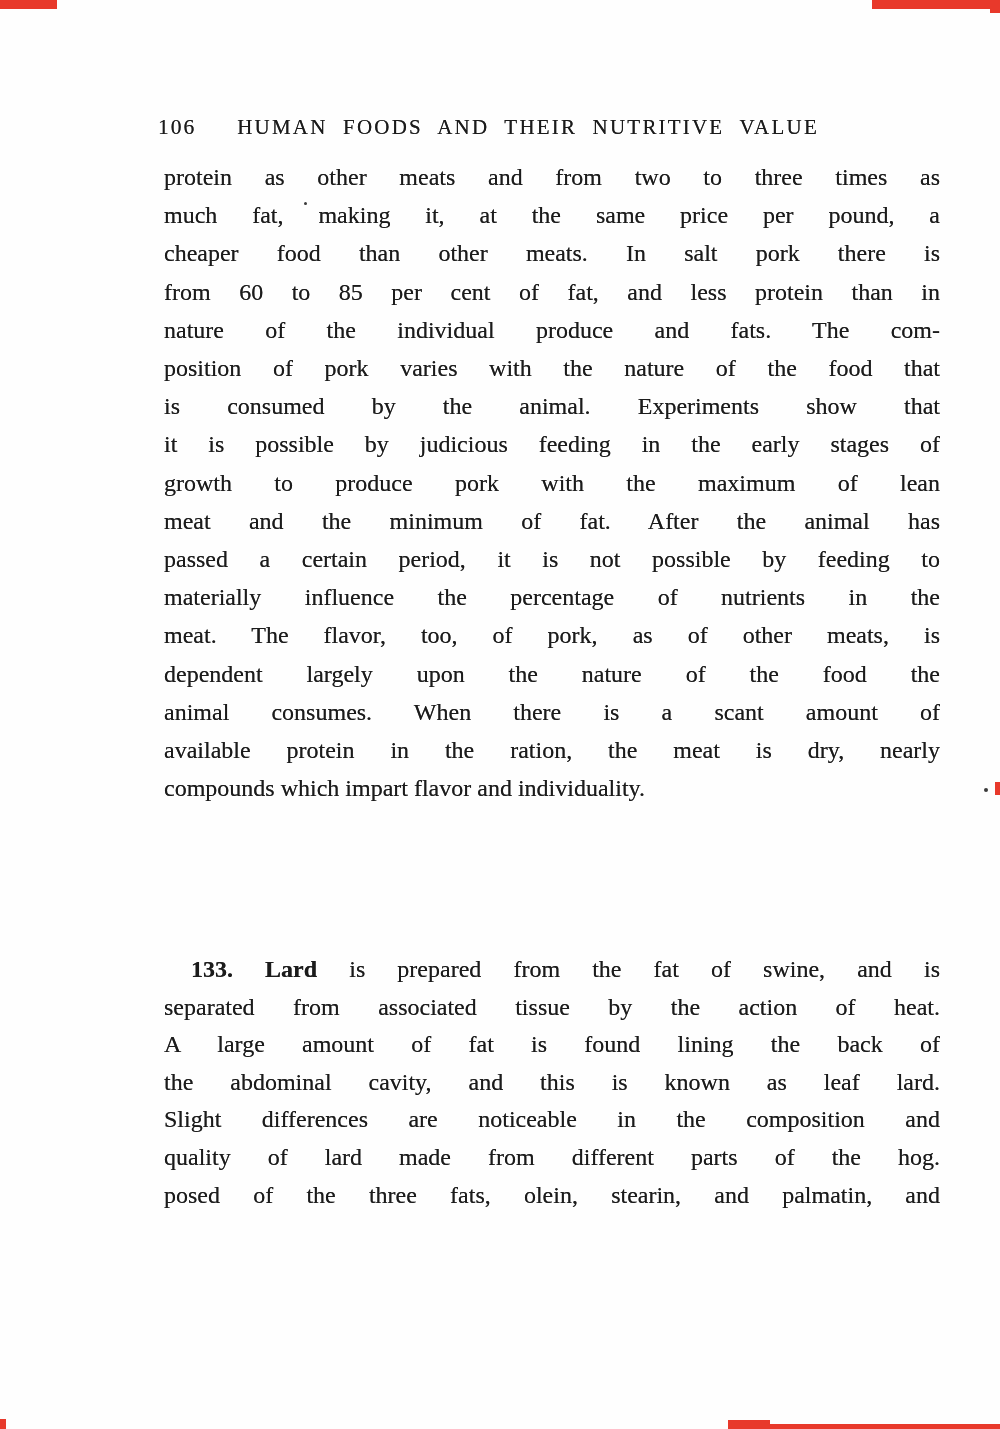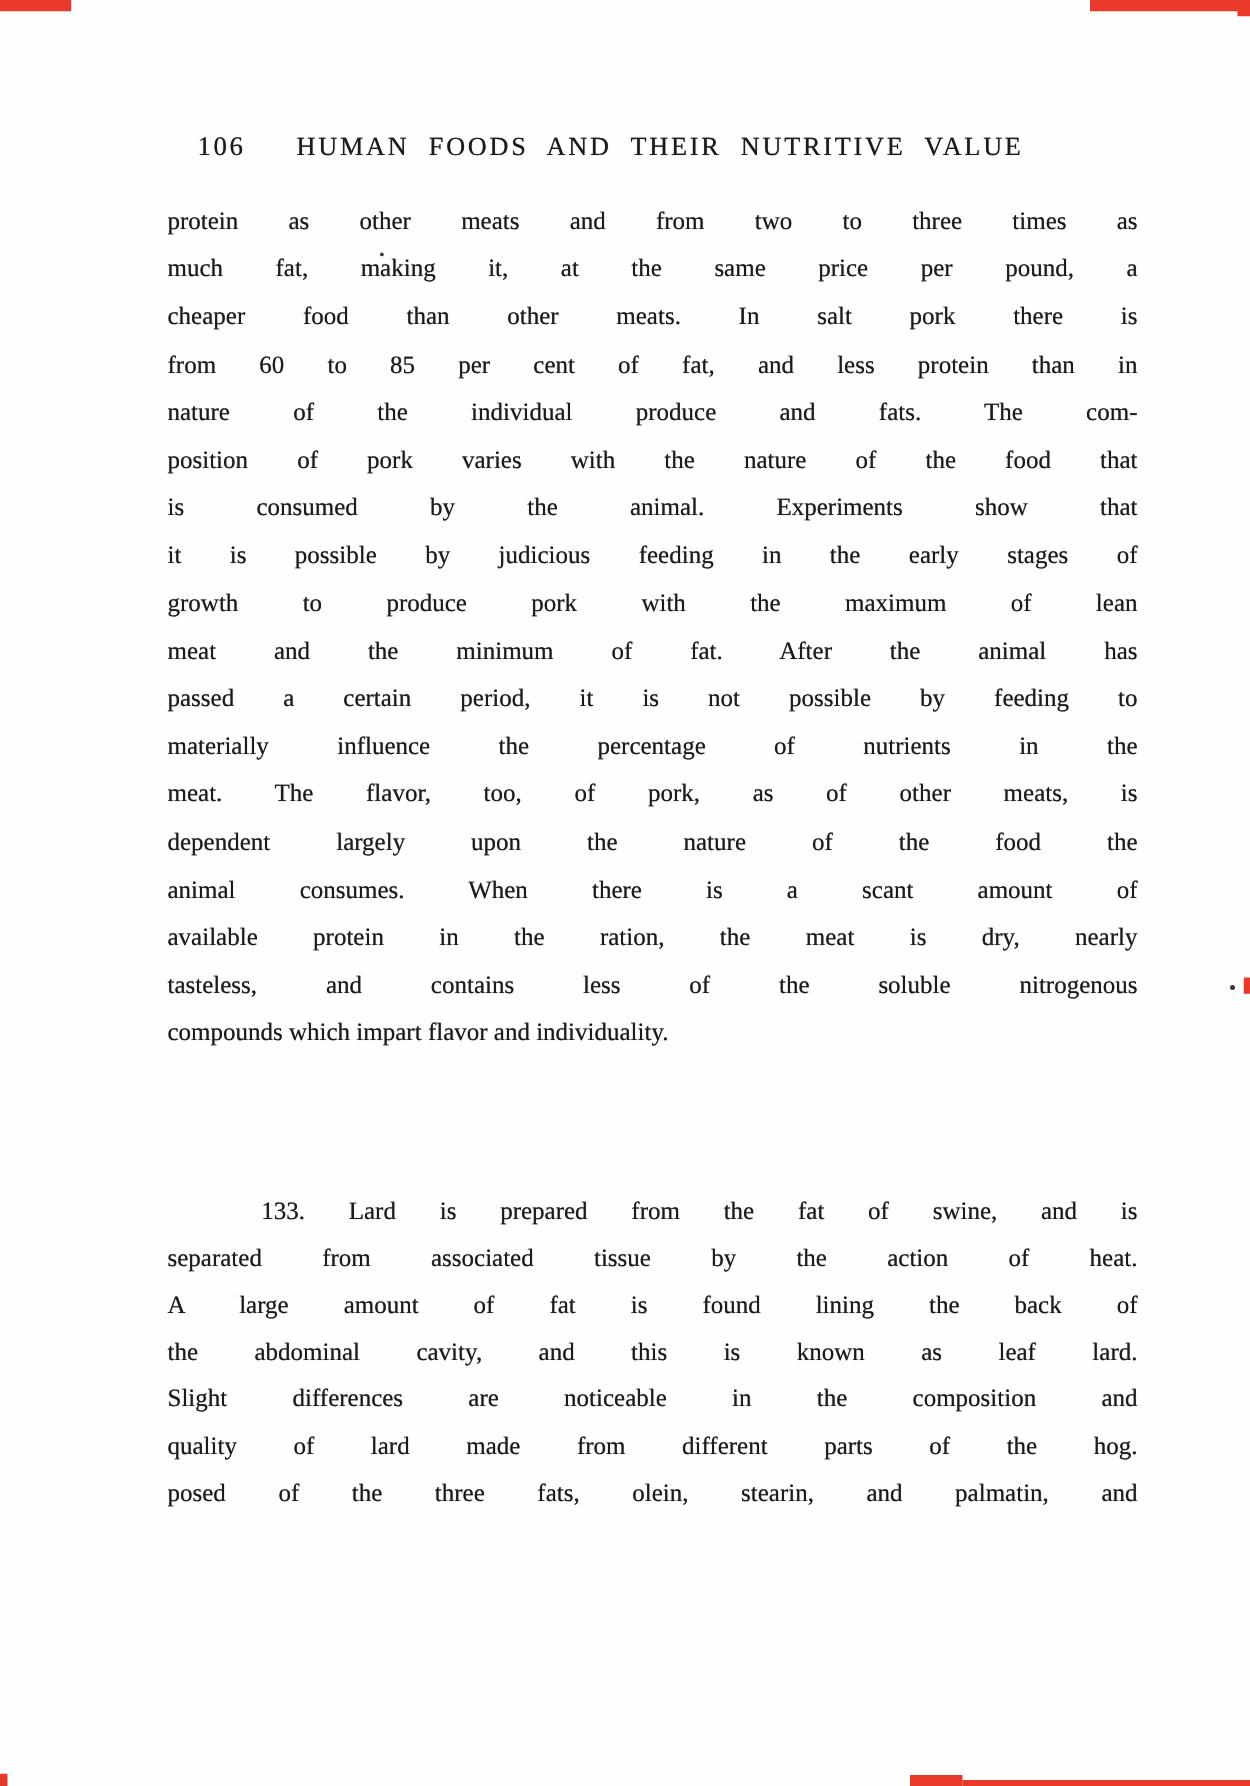--- a/index.html
+++ b/index.html
@@ -14,53 +14,53 @@
     background: var(--bg);
     position: relative;
     font-family: "Liberation Serif", "DejaVu Serif", serif;
     color: var(--ink);
     overflow: hidden;
   }
   .page { position: absolute; inset: 0; }
 
   
   .header {
-    position: absolute; top: 105px; left: 158px;
+    position: absolute; top: 115px; left: 158px;
     display: flex; align-items: center;
     font-size: 21px;
     text-shadow: 0 0 0.6px rgba(20,20,20,0.75);
   }
   .page-number {
     letter-spacing: 2px;
     margin-right: 41px;
     font-size: 21.5px;
   }
   .running-title {
     letter-spacing: 2.2px;
     word-spacing: 8px;
     font-size: 21px;
   }
 
   
   .para {
-    position: absolute; left: 134px; width: 776px;
-    font-size: 20px;
+    position: absolute; left: 164px; width: 776px;
+    font-size: 24px;
   }
   #para1 { top: 158px; }
   #para2 { top: 951px; }
   .line {
     text-align: justify;
     text-align-last: justify;
     line-height: 38.2px;
     text-shadow: 0 0 0.6px rgba(20,20,20,0.7);
   }
   #para2 .line { line-height: 37.6px; }
   #para1 .line:last-child { text-align-last: left; } 
   #para2 .line-first { text-indent: 27px; }
-  .bold { font-weight: normal; margin-left: 48px; }
+  .bold { font-weight: bold; }
 
   
   .artifact { position: absolute; background: var(--red); }
   .a-tl     { left: 0;    top: 0;      width: 57px;  height: 9px;  }
   .a-tr     { left: 872px; top: 0;     width: 128px; height: 9px;  }
   .a-trc    { left: 990px; top: 0;     width: 10px;  height: 13px; }
   .a-right  { left: 995px; top: 782px; width: 5px;   height: 13px; }
   .a-bl     { left: 0;    top: 1419px; width: 6px;   height: 10px; }
   .a-bblob  { left: 728px; top: 1420px; width: 42px; height: 9px;  }
   .a-bstrip { left: 770px; top: 1424px; width: 230px; height: 5px; }
@@ -88,21 +88,20 @@
       <div class="line">is consumed by the animal.  Experiments show that</div>
       <div class="line">it is possible by judicious feeding in the early stages of</div>
       <div class="line">growth to produce pork with the maximum of lean</div>
       <div class="line">meat and the minimum of fat.  After the animal has</div>
       <div class="line">passed a certain period, it is not possible by feeding to</div>
       <div class="line">materially influence the percentage of nutrients in the</div>
       <div class="line">meat.  The flavor, too, of pork, as of other meats, is</div>
       <div class="line">dependent largely upon the nature of the food the</div>
       <div class="line">animal consumes.  When there is a scant amount of</div>
       <div class="line">available protein in the ration, the meat is dry, nearly</div>
-      <div class="line">tasteless, and contains less of the soluble nitrogenous</div>
       <div class="line">compounds which impart flavor and individuality.</div>
     </div>
 
   <div class="para" id="para2">
     <div class="line line-first">
       <span class="bold">133. Lard</span><span> is prepared from the fat of swine, and is</span>
     </div>
     <div>
         <div class="line">separated from associated tissue by the action of heat.</div>
         <div class="line">A large amount of fat is found lining the back of</div>

